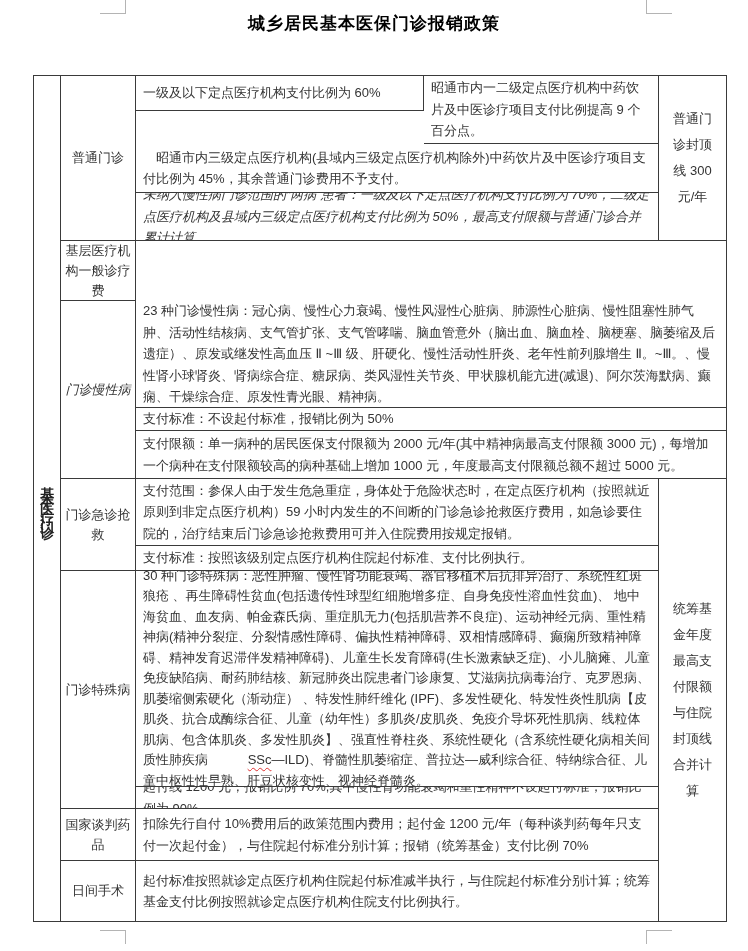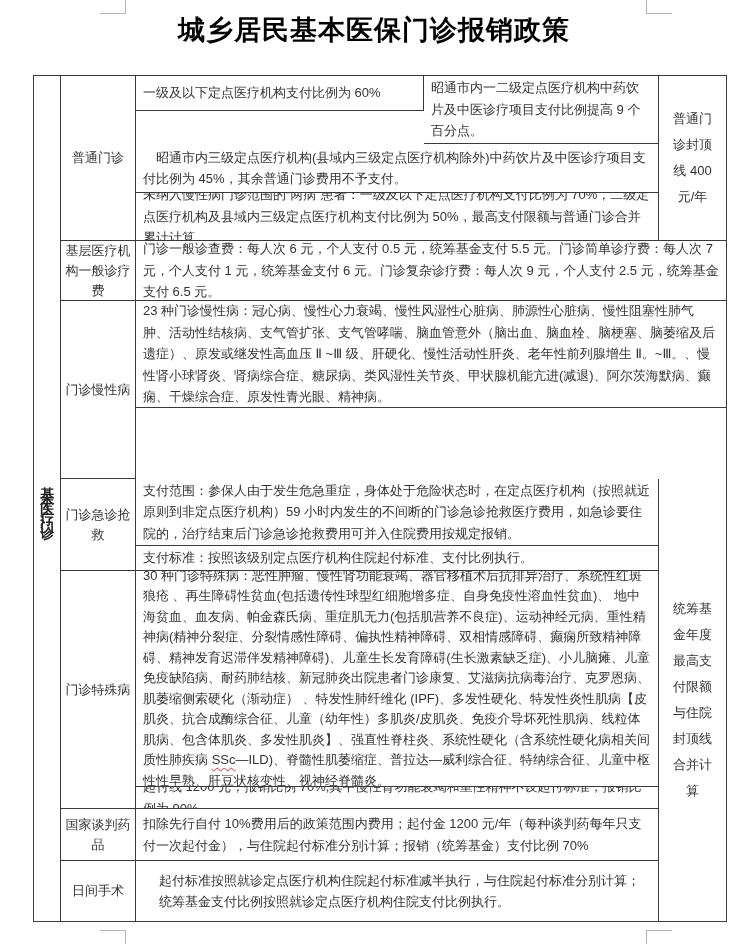--- a/index.html
+++ b/index.html
@@ -1,19 +1,19 @@
 <!DOCTYPE html>
 <html><head>
 <meta charset="utf-8">
 <style>
   html,body{margin:0;padding:0;background:#ffffff;}
   body{width:748px;height:951px;position:relative;font-family:"Liberation Sans", sans-serif;overflow:hidden;}
 
   .title{position:absolute;top:12px;left:0;width:100%;text-align:center;
-         font-family:"DejaVu Serif", serif;font-weight:bold;font-size:27px;color:#000;letter-spacing:1px;}
+         font-family:"DejaVu Serif", serif;font-weight:bold;font-size:17px;color:#000;letter-spacing:1px;}
 
   
   .mark{position:absolute;width:25px;height:13px;border:0 solid #b4b4b4;}
   .mark-tl{left:100px;top:0;border-bottom-width:1px;border-right-width:1px;}
   .mark-tr{left:646px;top:0;border-bottom-width:1px;border-left-width:1px;}
   .mark-bl{left:100px;top:930px;border-top-width:1px;border-right-width:1px;}
   .mark-br{left:646px;top:930px;border-top-width:1px;border-left-width:1px;}
 
   .tbl{position:absolute;left:33px;top:75px;display:grid;background:#fff;
        grid-template-columns:27px 75px 288px 235px 67px;
@@ -26,47 +26,47 @@
   .content .txt{width:100%;text-align:left;}
   .label{justify-content:flex-end;}
   .label .txt{width:100%;text-align:center;line-height:20px;}
   .note{justify-content:center;padding:0 9px;}
   .note .txt{width:100%;text-align:center;line-height:26px;}
   .vcell{justify-content:center;}
   .vtext{writing-mode:vertical-rl;text-orientation:upright;letter-spacing:8px;
          font-weight:bold;font-size:14px;color:#222;}
   .ind .txt{text-indent:13px;}
   .dense{line-height:20.5px;}
-  .ssc{text-decoration:underline wavy #e03030;text-decoration-thickness:1px;text-underline-offset:3px;}
+  .ssc{text-decoration:underline wavy #e03030;text-decoration-thickness:1px;text-underline-offset:3px;margin-left:36px;}
 
   .c-a{grid-row:1/15;grid-column:1/2;}
   .c-b{grid-row:1/5;grid-column:2/3;}
   .c-c{grid-row:1/2;grid-column:3/4;}
   .c-d{grid-row:2/3;grid-column:3/4;}
   .c-e{grid-row:1/3;grid-column:4/5;}
   .c-f{grid-row:1/5;grid-column:5/6;}
   .c-g{grid-row:3/4;grid-column:3/5;}
-  .c-h{grid-row:4/5;grid-column:3/5;}
+  .c-h{grid-row:4/5;grid-column:3/5;font-style:italic;}
   .c-i{grid-row:5/6;grid-column:2/3;}
   .c-j{grid-row:5/6;grid-column:3/6;}
-  .c-k{grid-row:6/9;grid-column:2/3;}
+  .c-k{grid-row:6/9;grid-column:2/3;font-style:italic;}
   .c-l{grid-row:6/7;grid-column:3/6;}
   .c-m{grid-row:7/8;grid-column:3/6;}
   .c-n{grid-row:8/9;grid-column:3/6;}
   .c-o{grid-row:9/11;grid-column:2/3;}
   .c-p{grid-row:9/10;grid-column:3/5;}
   .c-q{grid-row:10/11;grid-column:3/5;}
   .c-r{grid-row:9/15;grid-column:5/6;}
   .c-s{grid-row:11/13;grid-column:2/3;}
   .c-t{grid-row:11/12;grid-column:3/5;}
   .c-u{grid-row:12/13;grid-column:3/5;}
   .c-v{grid-row:13/14;grid-column:2/3;}
   .c-w{grid-row:13/14;grid-column:3/5;}
   .c-x{grid-row:14/15;grid-column:2/3;}
-  .c-y{grid-row:14/15;grid-column:3/5;margin-left:16px;}
+  .c-y{grid-row:14/15;grid-column:3/5;}
 </style>
 </head>
 <body>
 
 <div class="page">
 
   <div class="title">城乡居民基本医保门诊报销政策</div>
 
   <div class="mark mark-tl"></div>
   <div class="mark mark-tr"></div>
@@ -86,48 +86,51 @@
     <div class="cell content c-c">
       <span class="txt">一级及以下定点医疗机构支付比例为 60%</span>
     </div>
 
 
     <div class="cell content c-e">
       <span class="txt">昭通市内一二级定点医疗机构中药饮片及中医诊疗项目支付比例提高 9 个百分点。</span>
     </div>
 
     <div class="cell note c-f no-r">
-      <span class="txt">普通门诊封顶线 400 元/年</span>
+      <span class="txt">普通门诊封顶线 300 元/年</span>
     </div>
 
     <div class="cell content ind c-g">
       <span class="txt">昭通市内三级定点医疗机构(县域内三级定点医疗机构除外)中药饮片及中医诊疗项目支付比例为 45%，其余普通门诊费用不予支付。</span>
     </div>
 
     <div class="cell content c-h">
       <span class="txt">未纳入慢性病门诊范围的“两病”患者：一级及以下定点医疗机构支付比例为 70%，二级定点医疗机构及县域内三级定点医疗机构支付比例为 50%，最高支付限额与普通门诊合并累计计算。</span>
     </div>
 
     <div class="cell label c-i">
       <span class="txt">基层医疗机构一般诊疗费</span>
     </div>
 
-    <div class="cell content c-j no-r">
-      <span class="txt">门诊一般诊查费：每人次 6 元，个人支付 0.5 元，统筹基金支付 5.5 元。门诊简单诊疗费：每人次 7 元，个人支付 1 元，统筹基金支付 6 元。门诊复杂诊疗费：每人次 9 元，个人支付 2.5 元，统筹基金支付 6.5 元。</span>
-    </div>
 
     <div class="cell label c-k">
       <span class="txt">门诊慢性病</span>
     </div>
 
     <div class="cell content c-l no-r">
       <span class="txt">23 种门诊慢性病：冠心病、慢性心力衰竭、慢性风湿性心脏病、肺源性心脏病、慢性阻塞性肺气肿、活动性结核病、支气管扩张、支气管哮喘、脑血管意外（脑出血、脑血栓、脑梗塞、脑萎缩及后遗症）、原发或继发性高血压 Ⅱ ~Ⅲ 级、肝硬化、慢性活动性肝炎、老年性前列腺增生 Ⅱ。~Ⅲ。、慢性肾小球肾炎、肾病综合症、糖尿病、类风湿性关节炎、甲状腺机能亢进(减退)、阿尔茨海默病、癫痫、干燥综合症、原发性青光眼、精神病。</span>
     </div>
 
+    <div class="cell content c-m no-r">
+      <span class="txt">支付标准：不设起付标准，报销比例为 50%</span>
+    </div>
 
+    <div class="cell content c-n no-r">
+      <span class="txt">支付限额：单一病种的居民医保支付限额为 2000 元/年(其中精神病最高支付限额 3000 元)，每增加一个病种在支付限额较高的病种基础上增加 1000 元，年度最高支付限额总额不超过 5000 元。</span>
+    </div>
 
     <div class="cell label c-o">
       <span class="txt">门诊急诊抢救</span>
     </div>
 
     <div class="cell content c-p">
       <span class="txt">支付范围：参保人由于发生危急重症，身体处于危险状态时，在定点医疗机构（按照就近原则到非定点医疗机构）59 小时内发生的不间断的门诊急诊抢救医疗费用，如急诊要住院的，治疗结束后门诊急诊抢救费用可并入住院费用按规定报销。</span>
     </div>
 
     <div class="cell content c-q">

